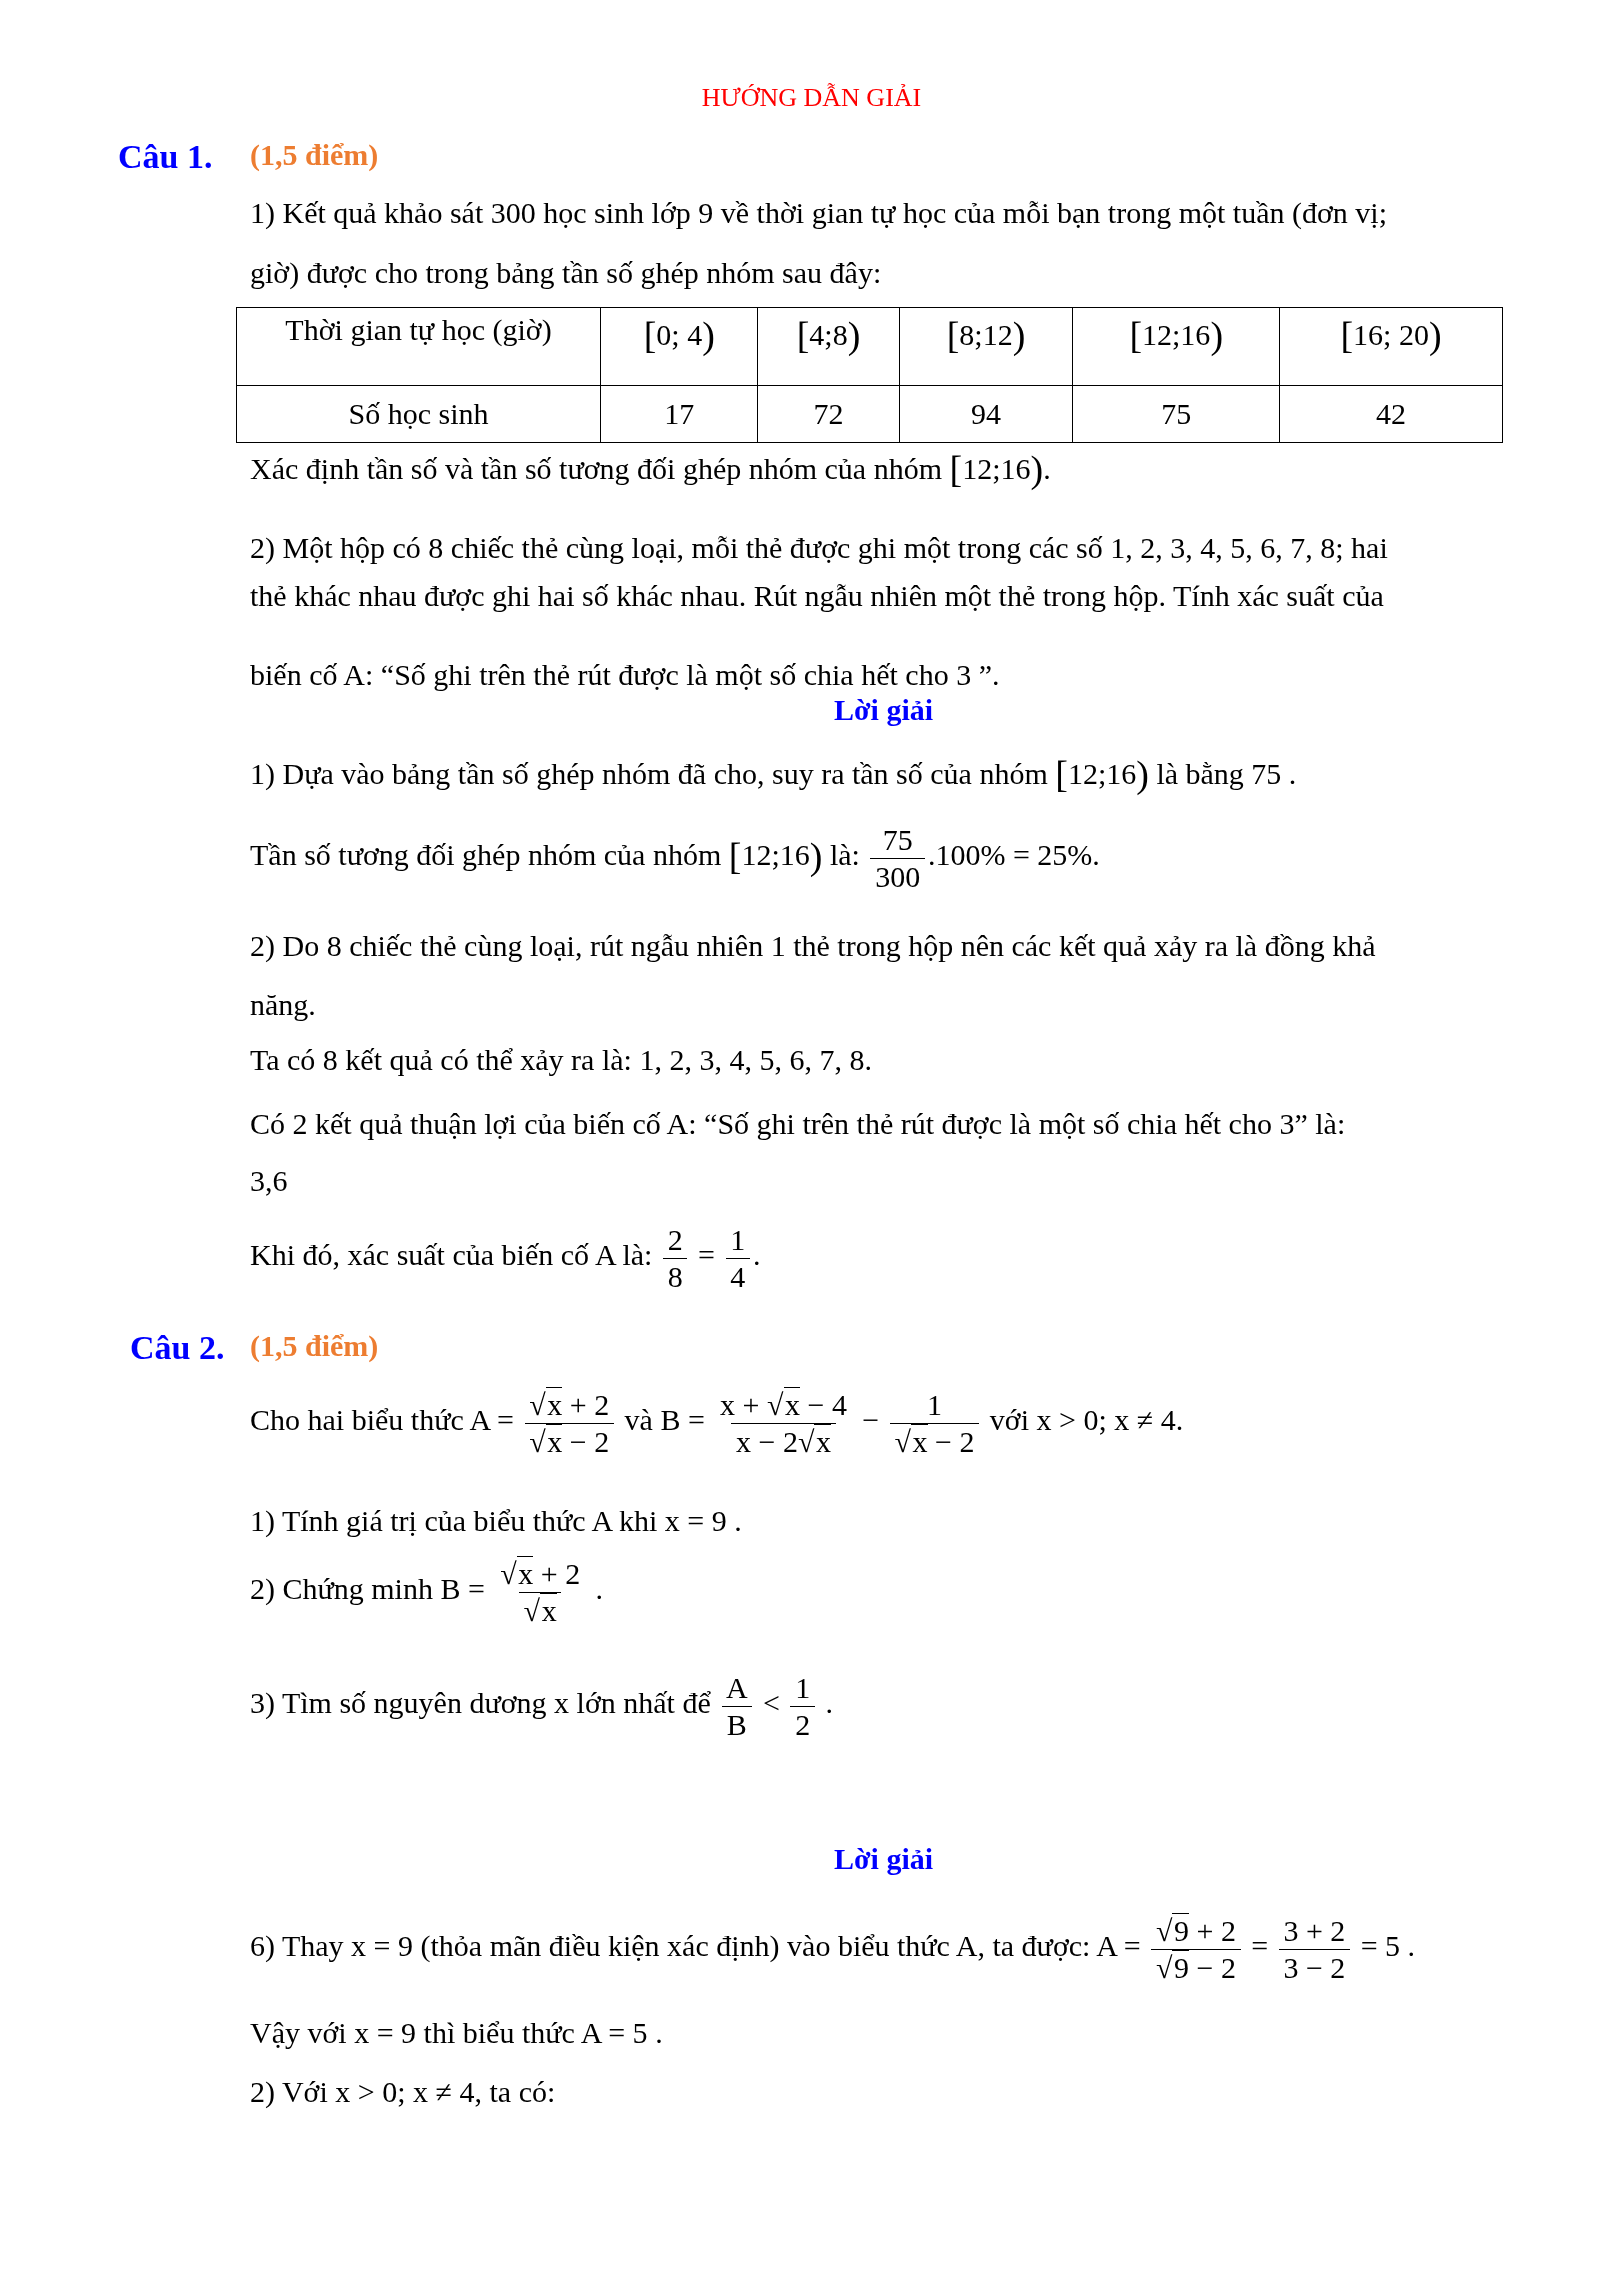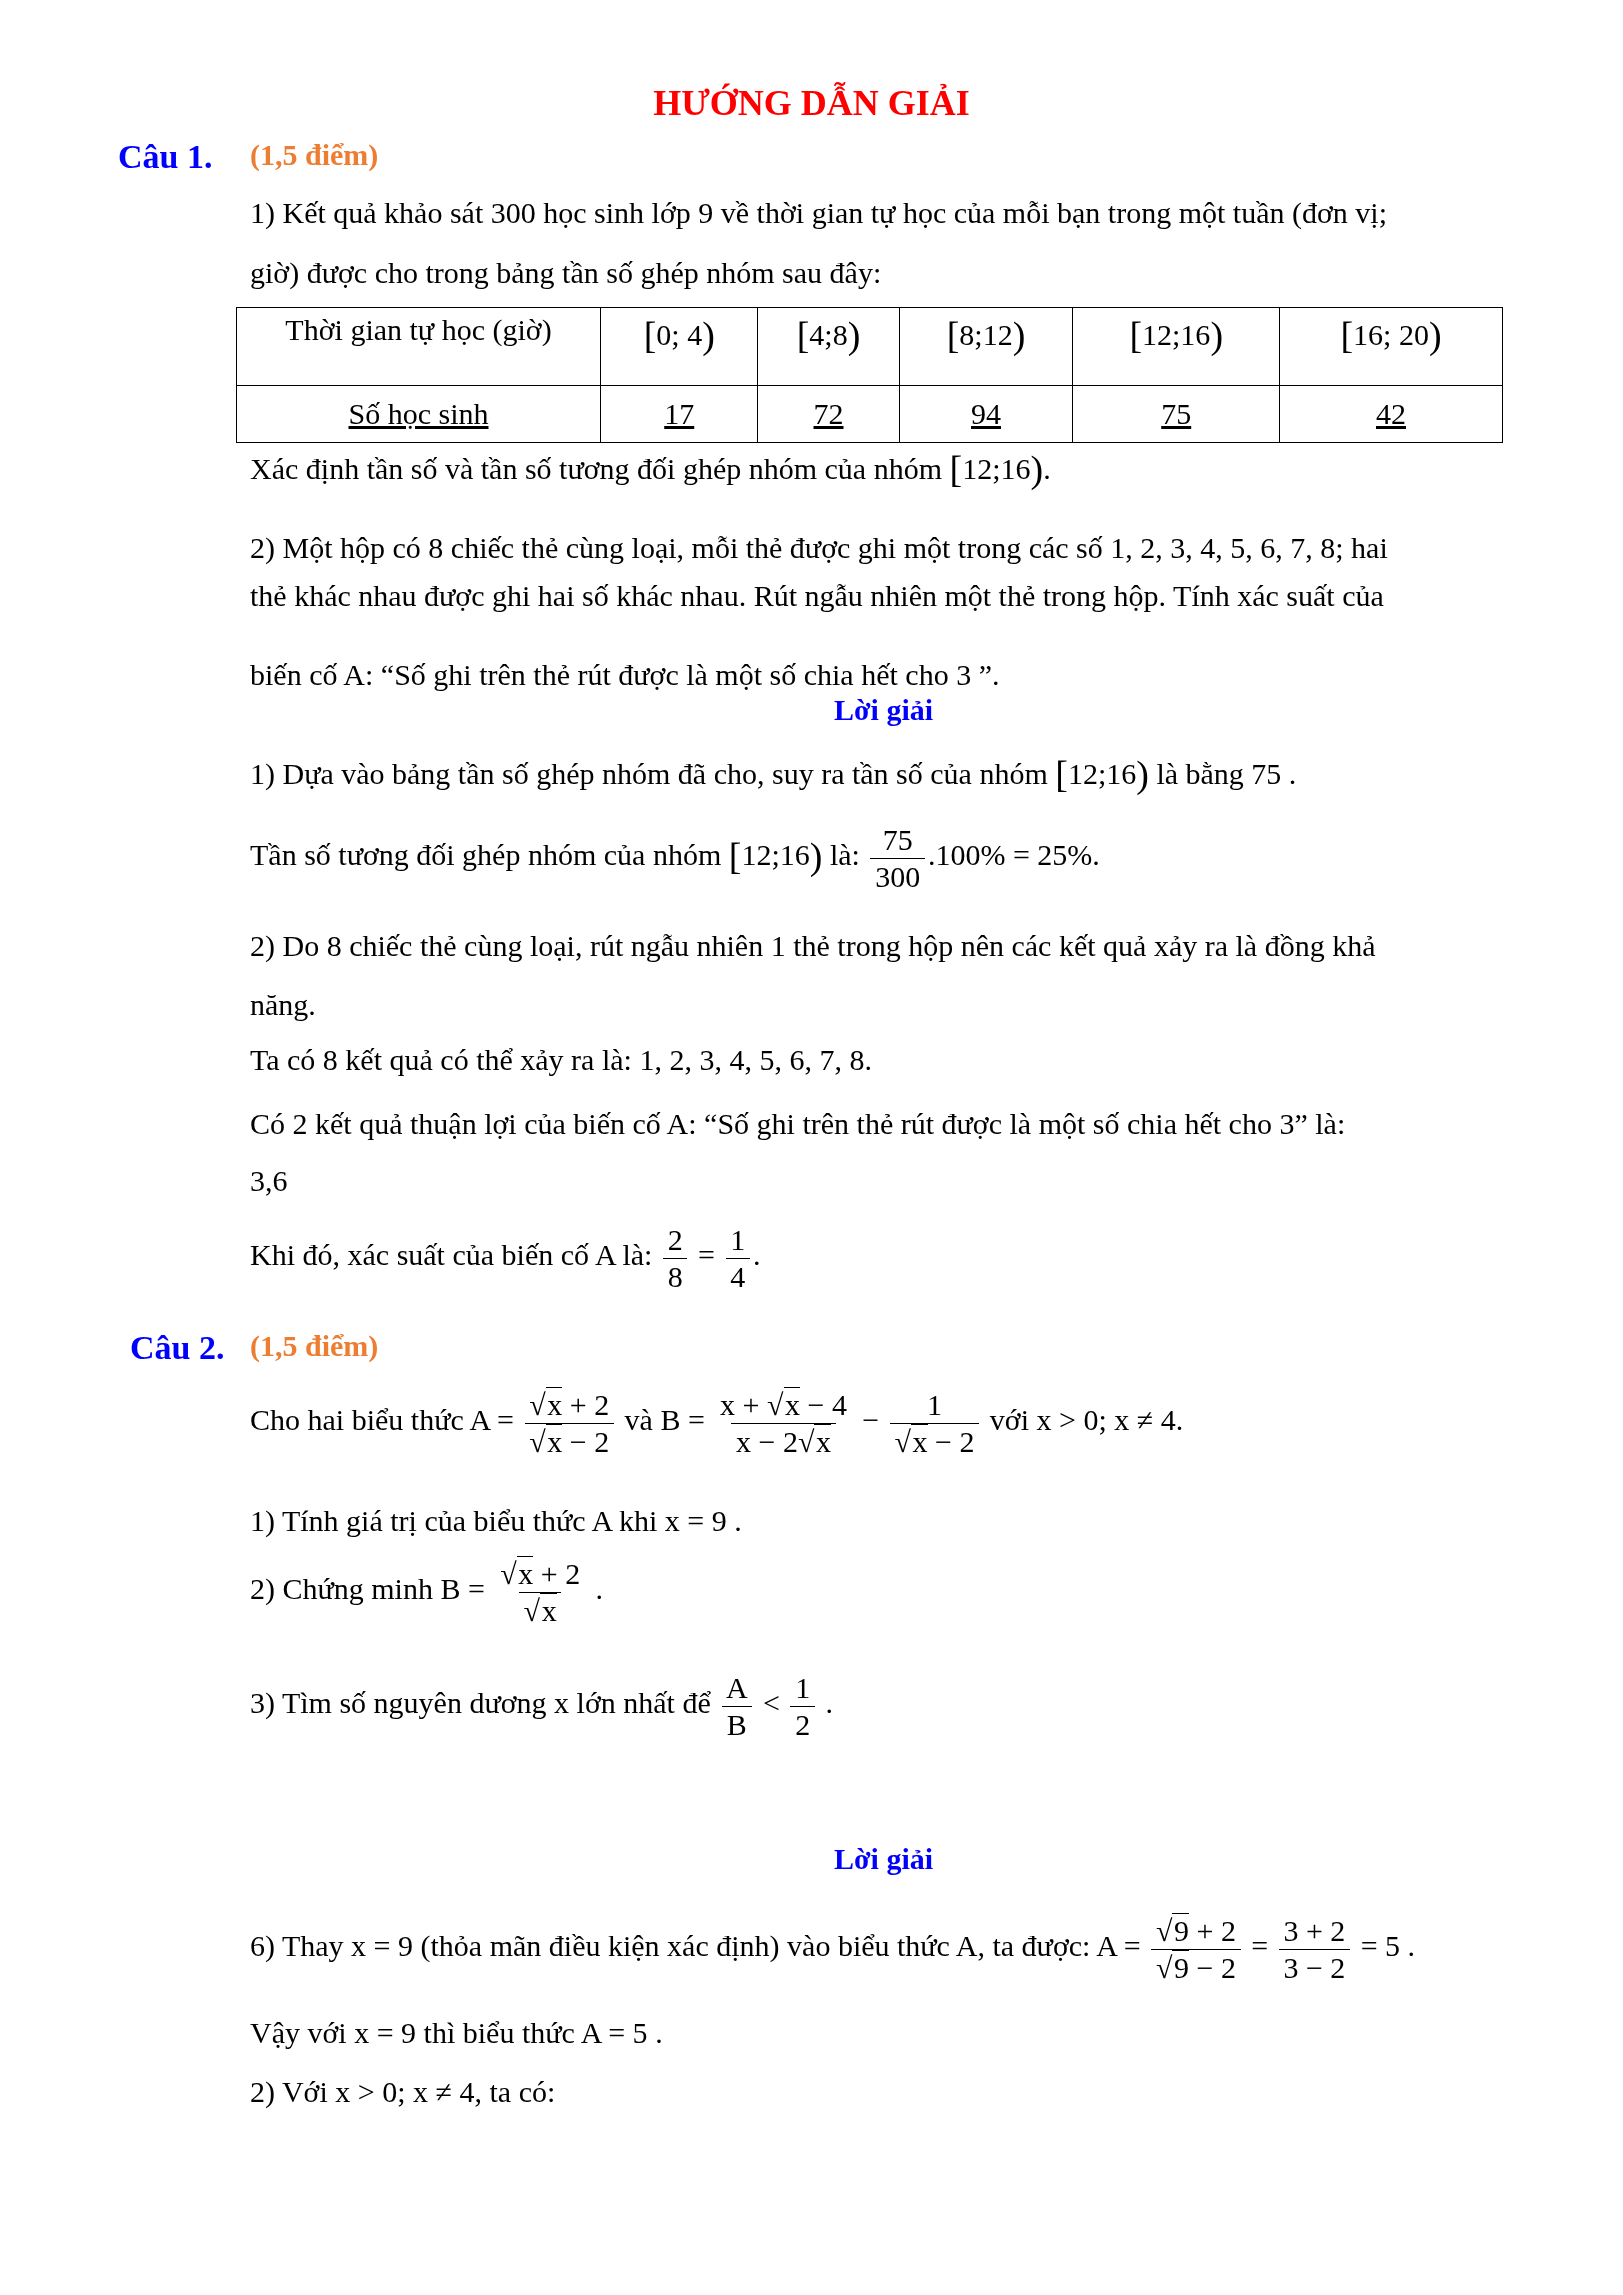--- a/index.html
+++ b/index.html
@@ -1,34 +1,34 @@
 <!DOCTYPE html>
 <html style="font-size:12.6px"><head>
 <meta charset="utf-8">
 <style>
   html, body { margin:0; padding:0; background:#ffffff; }
   body { width:1623px; height:2295px; position:relative; overflow:hidden;
          font-family:"Liberation Serif", "DejaVu Serif", serif; color:#000; font-size:30px; }
   .abs { position:absolute; white-space:nowrap; line-height:1; }
-  .title { color:#ff0000; font-weight:bold; font-size:36px; }
+  .title { color:#ff0000; font-weight:normal; font-size:26px; }
   .qlabel { color:#0000ff; font-weight:bold; font-size:34px;text-align:center; }
   .points { color:#ed7d31; font-weight:bold; font-size:30px; }
   .sol { color:#0000ff; font-weight:bold; font-size:30px; }
   .it { }
   .frac { display:inline-flex; flex-direction:column; align-items:center; vertical-align:middle; margin:0 3.1px; }
   .frac .num { padding:0 4.7px 3.1px; }
   .frac .den { padding:3.1px 4.7px 0; border-top:1.6px solid #000; }
   .sqrt { display:inline-block; }
   .sqrt .rad { border-top:1.6px solid #000; padding-left:1.6px; }
   .br { font-size:38px; vertical-align:-3.1px; }
   table.freq { position:absolute; left:236px; top:307px; width:1267px; height:131px;
                border-collapse:collapse; }
   table.freq td { border:1.6px solid #000; text-align:center; font-size:30px; padding:0; }
   table.freq tr.r1 td { height:72px; vertical-align:top; padding-top:4.7px; }
-  table.freq tr.r2 td { height:56px; vertical-align:middle;text-decoration:underline; }
+  table.freq tr.r2 td { height:56px; vertical-align:middle; }
   table.freq td.h { width:363px; }
 </style>
 </head>
 <body>
 
 <div class="abs title" style="left:0;width:1623px;text-align:center;top:85px;">HƯỚNG DẪN GIẢI</div>
 
 <div class="abs qlabel" style="left:118px;top:140px;">Câu 1.</div>
 <div class="abs points" style="left:250px;top:140px;">(1,5 điểm)</div>
 

